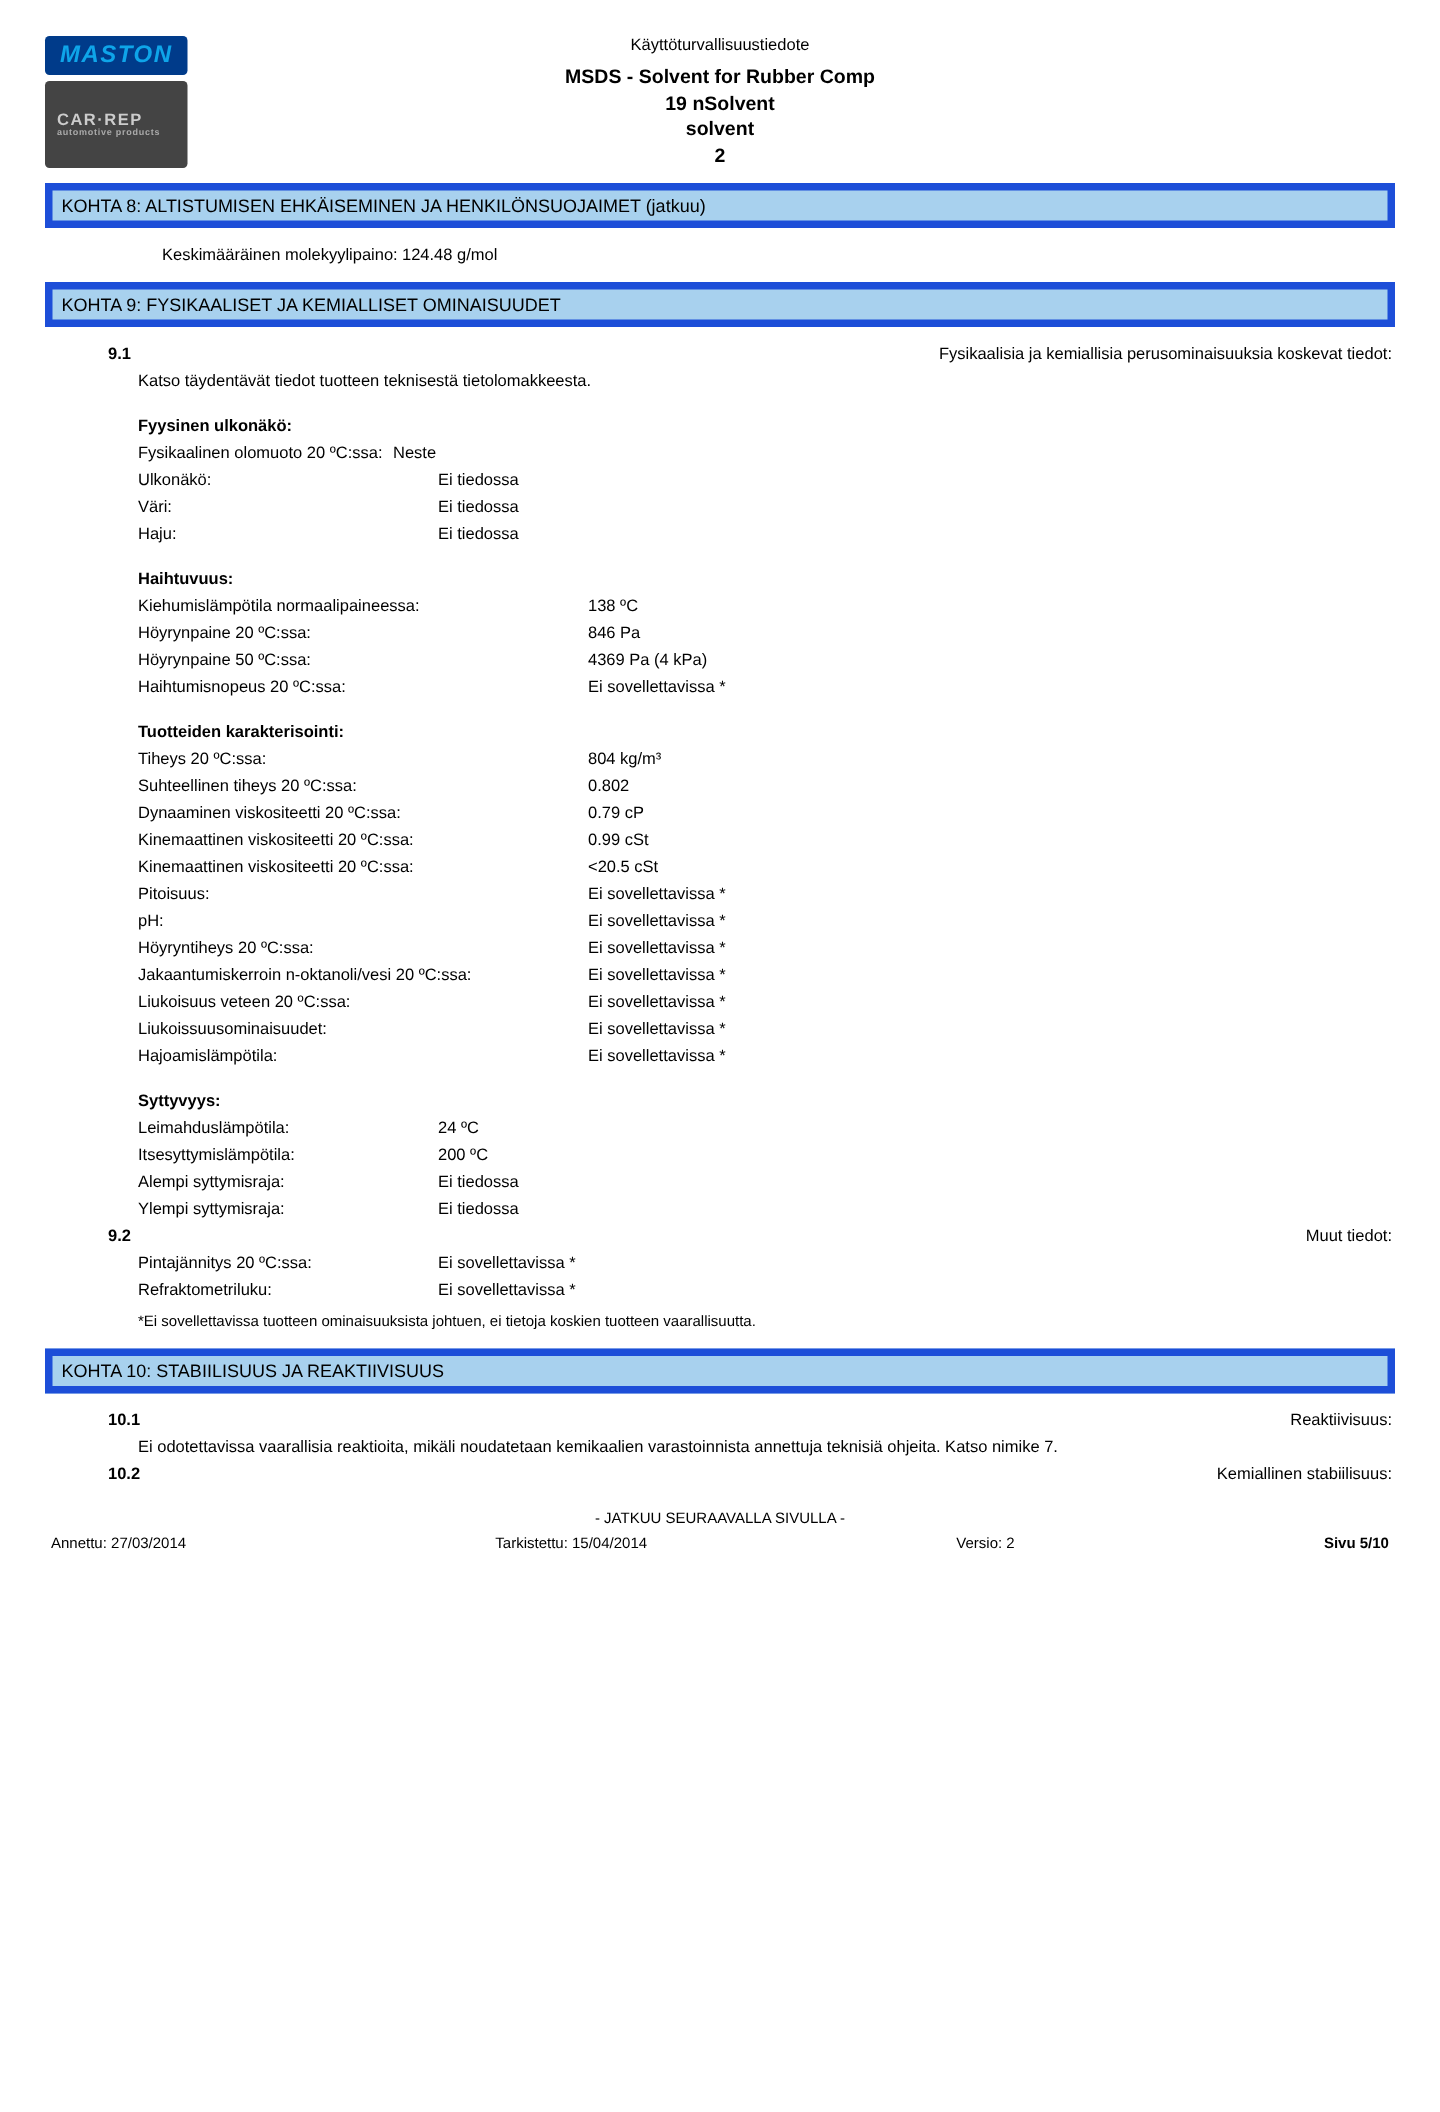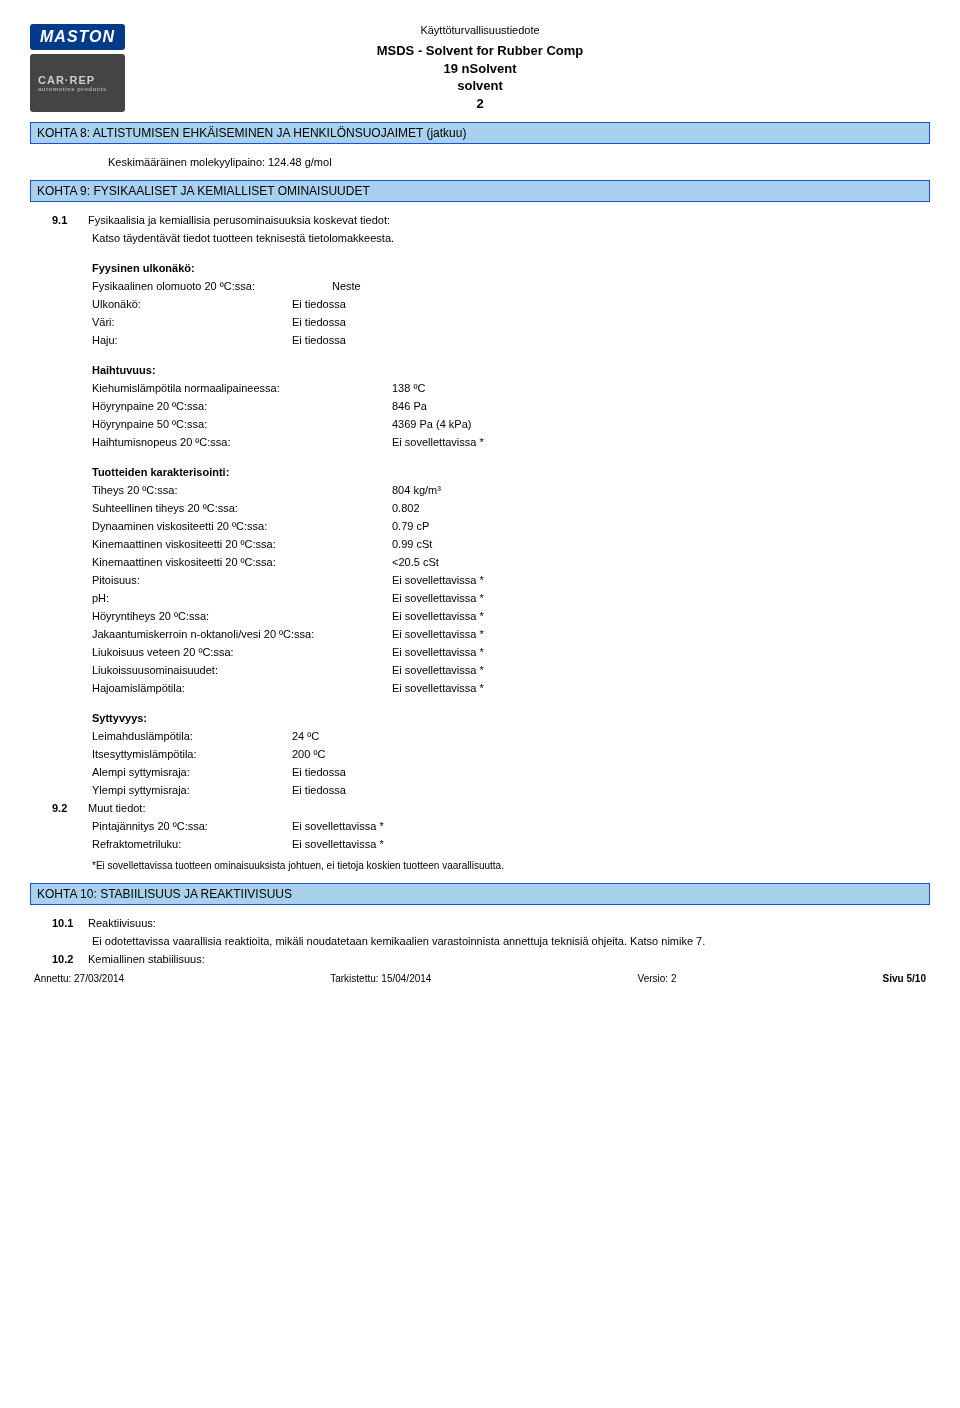--- a/index.html
+++ b/index.html
@@ -1,29 +1,29 @@
 <!DOCTYPE html>
 <html><head>
 <meta charset="utf-8">
 <style>
 * { box-sizing: border-box; margin: 0; padding: 0; }
 body { font-family: Verdana, Arial, sans-serif; font-size: 11px; background: #fff; color: #000; width: 960px; margin: 0 auto; }
 .page { padding: 24px 30px 12px 30px; }
 .header-area { position: relative; margin-bottom: 6px; }
 .logos { position: absolute; left: 0; top: 0; display: flex; flex-direction: column; gap: 4px; }
-.logo-maston { background: #003b8a; color: #ffffff; font-weight: 900; font-style: italic; font-size: 16px; padding: 4px 10px; border-radius: 3px; letter-spacing: 1px; }
+.logo-maston { background: #003b8a; color: #0ea5e9; font-weight: 900; font-style: italic; font-size: 16px; padding: 4px 10px; border-radius: 3px; letter-spacing: 1px; }
 .logo-carrep { background: #444; color: #ccc; font-weight: bold; font-size: 11px; padding: 20px 8px; border-radius: 3px; letter-spacing: 1px; }
 .logo-carrep .sub { font-size: 6px; color: #aaa; letter-spacing: 0.5px; display:block; }
 .header-center { text-align: center; }
 .header-top { font-size: 11px; }
 .header-reg { font-size: 9px; margin-top: 1px; }
 .header-h1 { font-weight: bold; font-size: 13px; margin-top: 6px; line-height: 1.35; }
-.section-bar { background: #a8d1ee; border: 1px solid #1d4ed8; padding: 3px 6px; font-size: 12px; margin-top: 10px; }
+.section-bar { background: #a8d1ee; border: 5px solid #1d4ed8; padding: 3px 6px; font-size: 12px; margin-top: 10px; }
 .content { padding: 6px 2px 2px 2px; }
-.indent1 { margin-left: 20px; }
+.indent1 { margin-left: 40px; justify-content: space-between; }
 .indent2 { margin-left: 60px; }
 .lbl { width: 200px; }
 .valrow { display: flex; margin-top: 6px; padding-left: 16px; }
 .num-col { width: 36px; font-weight: bold; vertical-align: top; }
 .num-row { display: flex; margin-top: 6px; }
 .bold { font-weight: normal; }
 .props { margin-left: 60px; margin-top: 6px; }
 .props .pr { display: flex; margin-top: 6px; }
 .props .pl { width: 300px; }
 .props .sub-head { font-weight: bold; margin-top: 18px; }
@@ -69,21 +69,21 @@
 
     <div class="num-row indent1">
       <div class="num-col">9.1</div>
       <div class="bold">Fysikaalisia ja kemiallisia perusominaisuuksia koskevat tiedot:</div>
     </div>
     <div class="indent2" style="margin-top:6px;">Katso täydentävät tiedot tuotteen teknisestä tietolomakkeesta.</div>
 
     <div class="props">
       <div class="sub-head">Fyysinen ulkonäkö:</div>
       <div class="pr">
-          <div class="pl" style="width:240px;">Fysikaalinen olomuoto 20 ºC:ssa:</div>
+          <div class="pl" style="width:170px;">Fysikaalinen olomuoto 20 ºC:ssa:</div>
           <div>Neste</div>
         </div>
       <div class="pr">
           <div class="pl" style="width:200px;">Ulkonäkö:</div>
           <div>Ei tiedossa</div>
         </div>
       <div class="pr">
           <div class="pl" style="width:200px;">Väri:</div>
           <div>Ei tiedossa</div>
         </div>
@@ -203,20 +203,21 @@
       <div class="num-col">10.1</div>
       <div class="bold">Reaktiivisuus:</div>
     </div>
     <div class="indent2" style="margin-top:6px;">Ei odotettavissa vaarallisia reaktioita, mikäli noudatetaan kemikaalien varastoinnista annettuja teknisiä ohjeita. Katso nimike 7.</div>
     <div class="num-row indent1">
       <div class="num-col">10.2</div>
       <div class="bold">Kemiallinen stabiilisuus:</div>
     </div>
   </div>
 
+  <div class="footer-cont">- JATKUU SEURAAVALLA SIVULLA -</div>
   <div class="footer-row">
     <div>Annettu: 27/03/2014</div>
     <div>Tarkistettu: 15/04/2014</div>
     <div>Versio: 2</div>
     <div class="pg">Sivu 5/10</div>
   </div>
 
 </div>
 
 </body></html>

